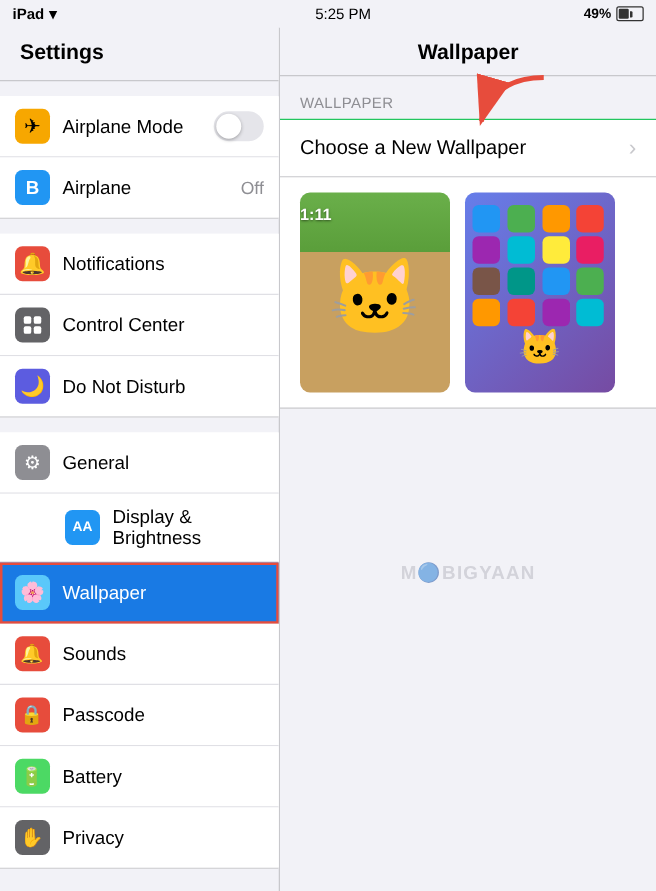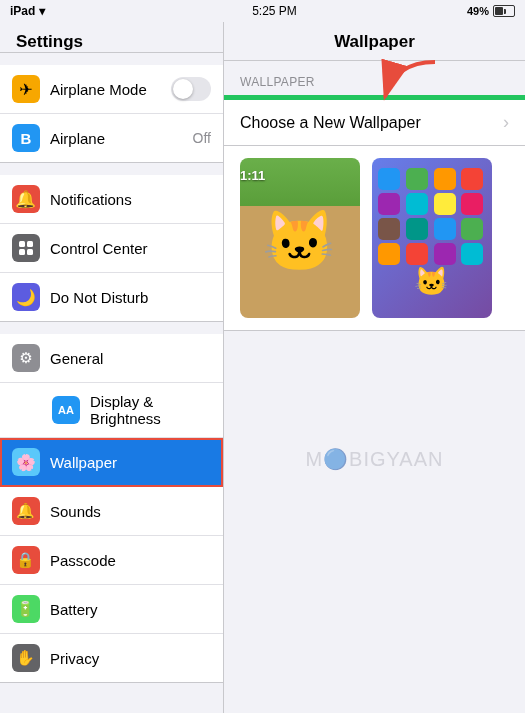--- a/index.html
+++ b/index.html
@@ -46,21 +46,21 @@
     .sidebar {
       width: 224px;
       background: #f2f2f7;
       border-right: 1px solid #c8c8cc;
       display: flex;
       flex-direction: column;
       overflow-y: auto;
       flex-shrink: 0;
     }
     .sidebar-header {
-      padding: 10px 16px 0;
+      padding: 10px 16px 12px;
       font-size: 17px;
       font-weight: 600;
       color: #000;
       background: #f2f2f7;
       border-bottom: 1px solid #c8c8cc;
     }
     .settings-group {
       background: #fff;
       border-bottom: 1px solid #c8c8cc;
       margin-top: 12px;
@@ -154,21 +154,21 @@
     }
     .section-label {
       font-size: 12px;
       color: #8e8e93;
       padding: 14px 16px 6px;
       text-transform: uppercase;
       letter-spacing: 0.3px;
     }
     .wallpaper-row {
       background: #fff;
-      border-top: 5px solid #22c55e;
+      border-top: 1px solid #22c55e;
       border-bottom: 1px solid #c8c8cc;
       display: flex;
       align-items: center;
       padding: 12px 16px;
       justify-content: space-between;
       cursor: pointer;
     }
     .wallpaper-row-label {
       font-size: 16px;
       color: #000;
@@ -253,22 +253,22 @@
       transform: translateX(-50%);
     }
 
     
     .watermark {
       position: absolute;
       bottom: 60px;
       left: 50%;
       transform: translateX(-50%);
       color: rgba(180,180,190,0.5);
-      font-size: 20px;
-      font-weight: 400;
+      font-size: 15px;
+      font-weight: 700;
       letter-spacing: 1px;
       white-space: nowrap;
       pointer-events: none;
     }
     .right-panel-wrapper {
       position: relative;
       flex: 1;
       display: flex;
       flex-direction: column;
       overflow: hidden;

